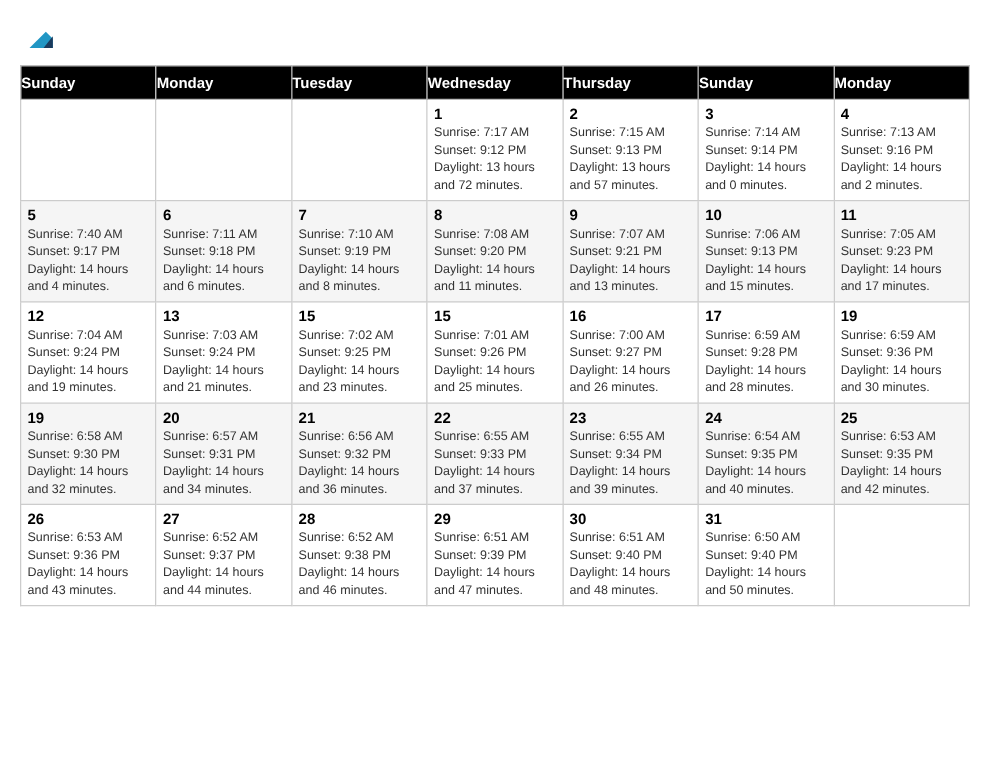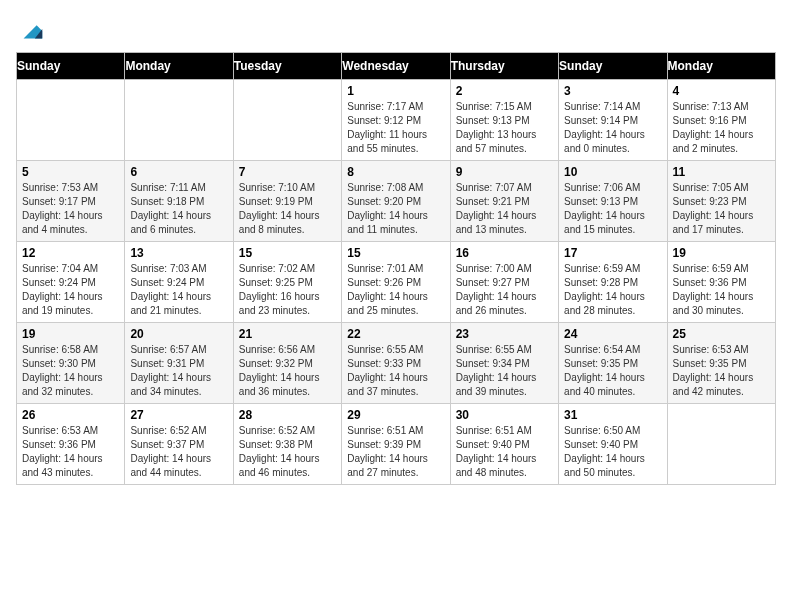--- a/index.html
+++ b/index.html
@@ -124,21 +124,21 @@
   <tbody id="calendar-body">
   <tr>
         <td class="empty-cell"></td>
         <td class="empty-cell"></td>
         <td class="empty-cell"></td>
         <td>
           <div class="day-number">1</div>
           <div class="day-info">
             <div>Sunrise: 7:17 AM</div>
             <div>Sunset: 9:12 PM</div>
-            <div>Daylight: 11 hours and 55 minutes.</div>
+            <div>Daylight: 13 hours and 72 minutes.</div>
           </div>
         </td>
         <td>
           <div class="day-number">2</div>
           <div class="day-info">
             <div>Sunrise: 7:15 AM</div>
             <div>Sunset: 9:13 PM</div>
             <div>Daylight: 13 hours and 57 minutes.</div>
           </div>
         </td>
@@ -156,21 +156,21 @@
             <div>Sunrise: 7:13 AM</div>
             <div>Sunset: 9:16 PM</div>
             <div>Daylight: 14 hours and 2 minutes.</div>
           </div>
         </td>
       </tr>
       <tr>
         <td>
           <div class="day-number">5</div>
           <div class="day-info">
-            <div>Sunrise: 7:53 AM</div>
+            <div>Sunrise: 7:40 AM</div>
             <div>Sunset: 9:17 PM</div>
             <div>Daylight: 14 hours and 4 minutes.</div>
           </div>
         </td>
         <td>
           <div class="day-number">6</div>
           <div class="day-info">
             <div>Sunrise: 7:11 AM</div>
             <div>Sunset: 9:18 PM</div>
             <div>Daylight: 14 hours and 6 minutes.</div>
@@ -232,21 +232,21 @@
             <div>Sunrise: 7:03 AM</div>
             <div>Sunset: 9:24 PM</div>
             <div>Daylight: 14 hours and 21 minutes.</div>
           </div>
         </td>
         <td>
           <div class="day-number">15</div>
           <div class="day-info">
             <div>Sunrise: 7:02 AM</div>
             <div>Sunset: 9:25 PM</div>
-            <div>Daylight: 16 hours and 23 minutes.</div>
+            <div>Daylight: 14 hours and 23 minutes.</div>
           </div>
         </td>
         <td>
           <div class="day-number">15</div>
           <div class="day-info">
             <div>Sunrise: 7:01 AM</div>
             <div>Sunset: 9:26 PM</div>
             <div>Daylight: 14 hours and 25 minutes.</div>
           </div>
         </td>
@@ -356,21 +356,21 @@
             <div>Sunrise: 6:52 AM</div>
             <div>Sunset: 9:38 PM</div>
             <div>Daylight: 14 hours and 46 minutes.</div>
           </div>
         </td>
         <td>
           <div class="day-number">29</div>
           <div class="day-info">
             <div>Sunrise: 6:51 AM</div>
             <div>Sunset: 9:39 PM</div>
-            <div>Daylight: 14 hours and 27 minutes.</div>
+            <div>Daylight: 14 hours and 47 minutes.</div>
           </div>
         </td>
         <td>
           <div class="day-number">30</div>
           <div class="day-info">
             <div>Sunrise: 6:51 AM</div>
             <div>Sunset: 9:40 PM</div>
             <div>Daylight: 14 hours and 48 minutes.</div>
           </div>
         </td>

